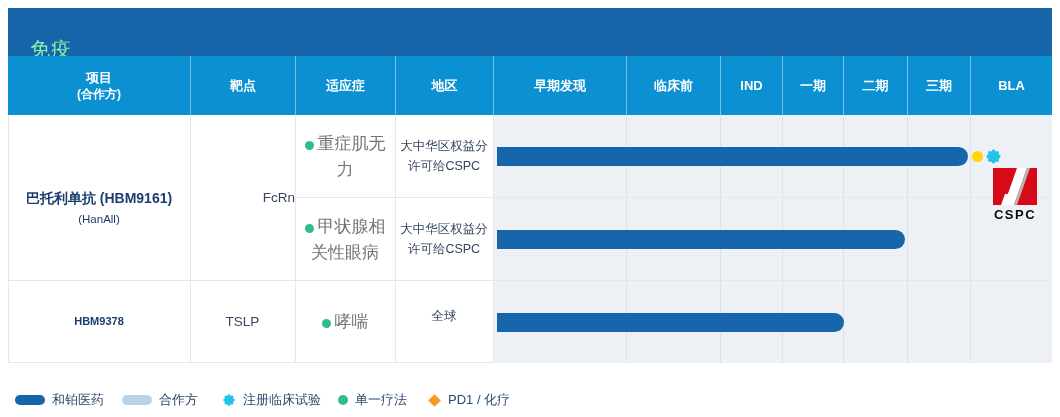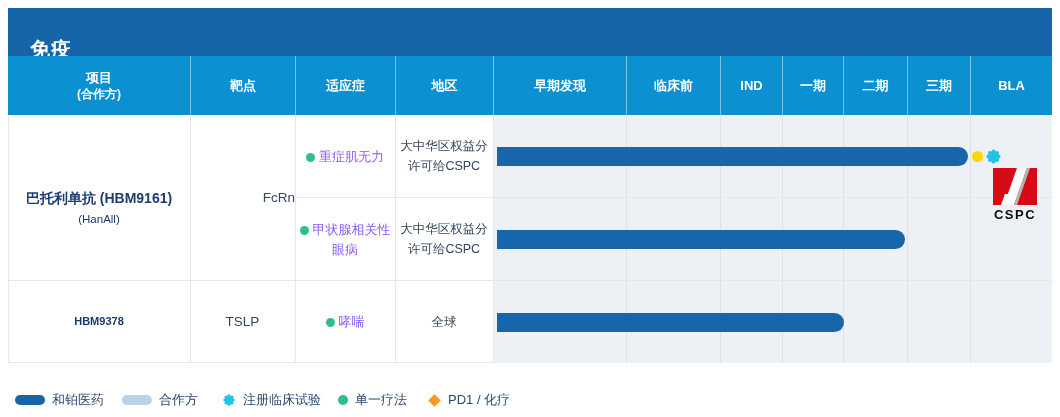--- a/index.html
+++ b/index.html
@@ -3,21 +3,21 @@
 <meta charset="utf-8">
 <style>
   * { margin:0; padding:0; box-sizing:border-box; }
   html,body { background:#ffffff; }
   body { font-family:"Liberation Sans", sans-serif; }
   .canvas { position:relative; width:1060px; height:417px; background:#ffffff; overflow:hidden; }
 
   
   .title-bar { position:absolute; left:8px; top:8px; width:1044px; height:48px;
     background:#1565a8; display:flex; align-items:center; padding-left:22px; }
-  .title-bar .title { color:#ffffff; font-size:20px; font-weight:700; letter-spacing:1px;margin-top:35px; }
+  .title-bar .title { color:#86efac; font-size:20px; font-weight:400; letter-spacing:1px;margin-top:35px; }
 
   
   .thead { position:absolute; left:8px; top:56px; width:1044px; height:59px; background:#0b90d2; }
   .hc { position:absolute; top:0; height:59px; display:flex; flex-direction:column;
     align-items:center; justify-content:center; color:#ffffff; font-weight:700; font-size:13px;
     text-align:center; line-height:1.35; border-left:1px solid rgba(255,255,255,0.45); }
   .hc:first-child { border-left:none; }
   .hc .sub { font-size:12px; font-weight:700; }
   .c0 { left:0;    width:182px; }
   .c1 { left:182px; width:105px; }
@@ -37,21 +37,21 @@
   .timeline-bg { position:absolute; left:493px; top:115px; width:559px; height:248px; background:#edf0f4; }
   .gridline { position:absolute; top:115px; width:1px; height:248px; background:#dde2e9; }
   .vline { position:absolute; top:115px; width:1px; height:248px; background:#e4e8ee; }
   .hline { position:absolute; height:1px; background:#e4e8ee; }
 
   .cell { position:absolute; display:flex; flex-direction:column; align-items:center;
     justify-content:center; text-align:center; color:#35465e; font-size:13px; line-height:1.45; }
   .pname { color:#1b3c6d; font-weight:700; font-size:14px; }
   .ppartner { color:#1b3c6d; font-size:11.5px; margin-top:3px; }
   .target-text { color:#35465e; font-size:13.5px; }
-  .ind-wrap { max-width:94px; color:#8b5cf6; font-size:13px; line-height:1.5; }
+  .ind-wrap { max-width:94px; color:#737373; font-size:17px; line-height:1.5; }
   .dot-green { display:inline-block; width:9px; height:9px; border-radius:50%;
     background:#2fbd8f; margin-right:4px; vertical-align:-1px; }
   .region-text { max-width:96px; color:#35465e; font-size:12.5px; line-height:1.55; }
 
   
   .bar { position:absolute; height:19px; background:#1766ac; border-radius:0 10px 10px 0; }
 
   
   .marker-yellow { position:absolute; left:972px; top:151px; width:11px; height:11px;
     border-radius:50%; background:#ffd702; }
@@ -170,21 +170,21 @@
 
   <div class="cell" style="left:8px; top:281px; width:182px; height:82px;">
     <div class="pname" style="font-size:11px;">HBM9378</div>
   </div>
   <div class="cell" style="left:190px; top:281px; width:105px; height:82px;">
     <span class="target-text">TSLP</span>
   </div>
   <div class="cell" style="left:295px; top:281px; width:100px; height:82px;">
     <span class="ind-wrap"><span class="dot-green"></span><span>哮喘</span></span>
   </div>
-  <div class="cell" style="left:395px; top:282px; width:98px; height:82px;">
+  <div class="cell" style="left:395px; top:276px; width:98px; height:82px;">
     <span class="region-text">全球</span>
   </div>
   <div class="bar" style="left: 497px; top: 313px; width: 347px;"></div>
 
   <div class="legend">
     <div class="legend-item li-0">
       <span class="sw-bar-dark"></span>
       <span>和铂医药</span>
     </div>
     <div class="legend-item li-1">

